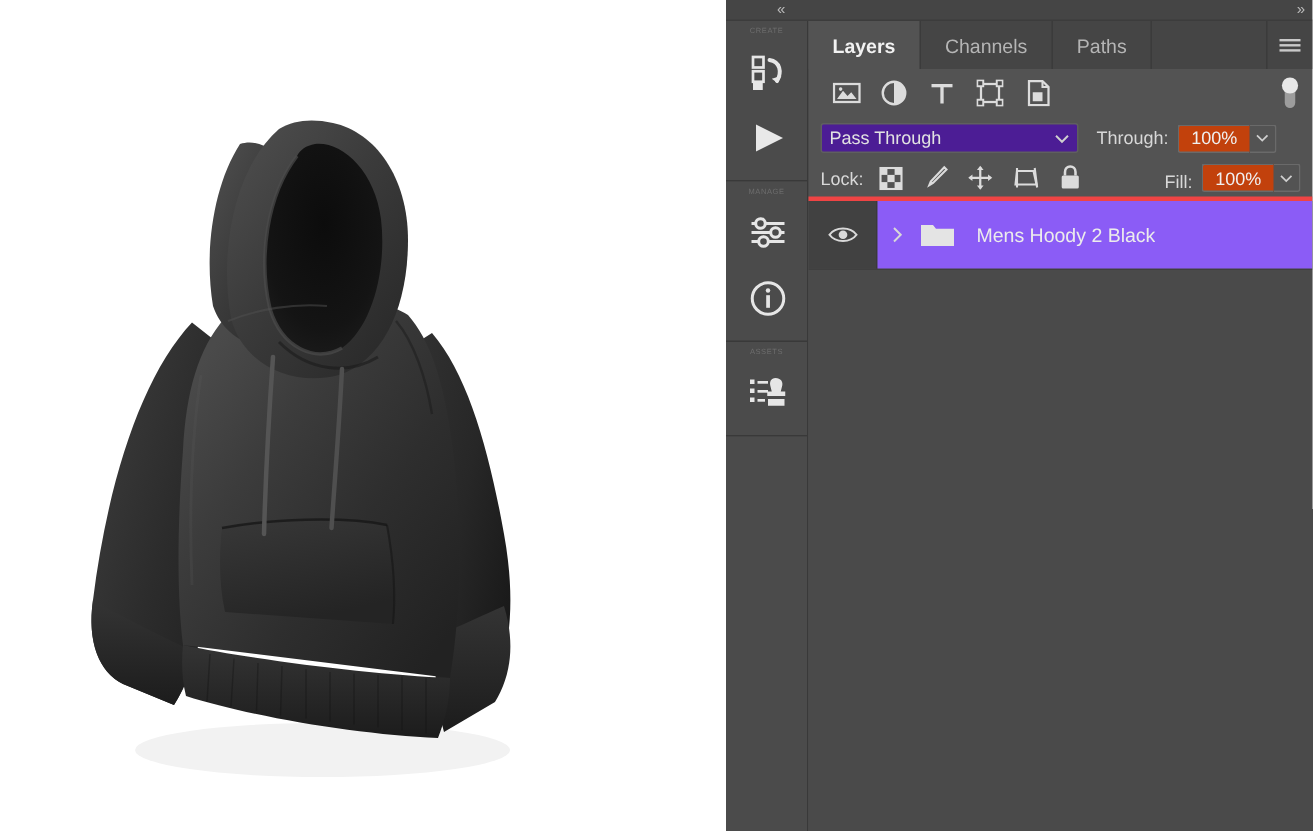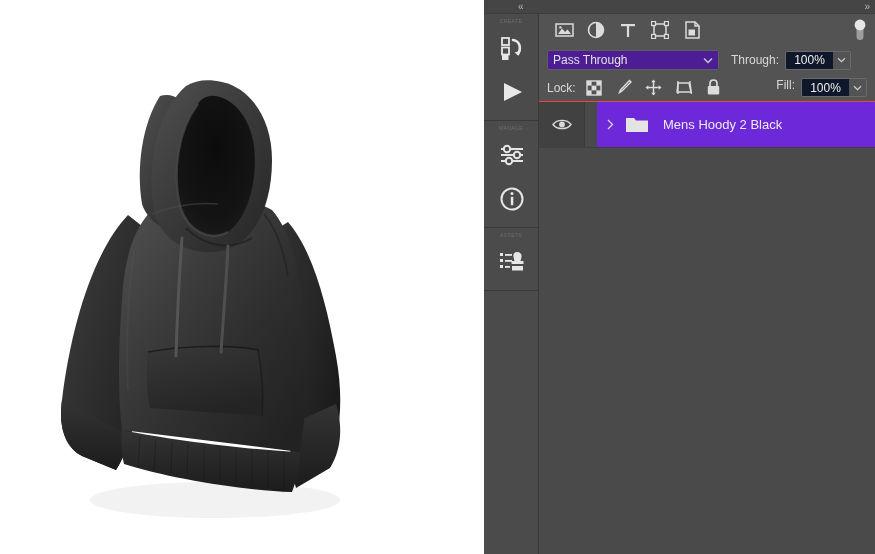--- a/index.html
+++ b/index.html
@@ -169,21 +169,21 @@
     color: #e2e2e2;
     font-size: 12px;
   }
   .blend-select .blend-label { flex: 1; }
   .field-label {
     font-size: 12px; color: #d8d8d8;
     margin-left: 12px; white-space: nowrap;
   }
   .num-field {
     width: 48px; height: 19px;
-    background: #0f172a;
+    background: #c2410c;
     border: 1px solid #6a6a6a;
     border-radius: 2px;
     color: #f0f0f0;
     font-size: 12px;
     display: flex; align-items: center; justify-content: center;
     margin-left: 6px;
   }
   .num-stepper {
     width: 18px; height: 19px;
     border: 1px solid #6a6a6a;
@@ -193,41 +193,41 @@
   }
   .num-group { display: flex; align-items: center; }
   .num-group .num-field { border-right: 0; border-radius: 2px 0 0 2px; margin-right: 0; }
 
   
   .lock-row {
     height: 28px;
     display: flex; align-items: center;
     padding: 0 8px;
     flex: none;
-    border-bottom: 1px solid #ef4444;
+    border-bottom: 3px solid #ef4444;
   }
   .lock-label { font-size: 12px; color: #d8d8d8; margin-right: 9px; }
   .lock-icons { display: flex; align-items: center; gap: 12px; }
   .lock-icon { width: 18px; height: 20px; display: flex; align-items: center; justify-content: center; }
-  .fill-group { margin-left: auto; display: flex; align-items: flex-start; }
+  .fill-group { margin-left: auto; display: flex; align-items: flex-end; }
 
   
   .layer-list {
     flex: 1;
     background: #4a4a4a;
     overflow: hidden;
     min-height: 0;
   }
   .layer-row {
     height: 46px;
     display: flex;
     align-items: center;
     border-bottom: 1px solid #3f3f3f;
   }
-  .layer-row.selected .row-content { background: #6d28d9; margin-left: 12px; }
+  .layer-row.selected .row-content { background: #8b5cf6; }
   .eye-cell {
     width: 46px; height: 100%;
     display: flex; align-items: center; justify-content: center;
     background: #414141;
     border-right: 1px solid #3a3a3a;
     flex: none;
   }
   .row-content {
     flex: 1; height: 100%;
     display: flex; align-items: center;
@@ -442,20 +442,33 @@
               <rect x="14" y="17" width="11" height="4.5" fill="#e6e6e6"></rect>
             </svg>
           </div>
         </div>
 
         <div class="rail-spacer"></div>
       </div>
 
       <div class="panel">
 
+        <div class="tab-row">
+          <div class="tab active">Layers</div>
+          <div class="tab">Channels</div>
+          <div class="tab">Paths</div>
+          <div class="tab-fill"></div>
+          <div class="panel-menu">
+            <svg width="16" height="12" viewBox="0 0 16 12">
+              <rect x="1" y="2" width="14" height="1.6" fill="#c9c9c9"></rect>
+              <rect x="1" y="5.4" width="14" height="1.6" fill="#c9c9c9"></rect>
+              <rect x="1" y="8.8" width="14" height="1.6" fill="#c9c9c9"></rect>
+            </svg>
+          </div>
+        </div>
 
         <div class="filter-bar">
 
           <div class="filter-icons">
             <div class="filter-icon">
               <svg width="19" height="16" viewBox="0 0 19 16">
                 <rect x="1" y="2" width="17" height="12" fill="none" stroke="#dcdcdc" stroke-width="1.5"></rect>
                 <path d="M3 12 L 7 6.5 L 10 10 L 12.5 7.5 L 16 12 Z" fill="#dcdcdc"></path>
                 <circle cx="5.4" cy="5.4" r="1.2" fill="#dcdcdc"></circle>
               </svg>

